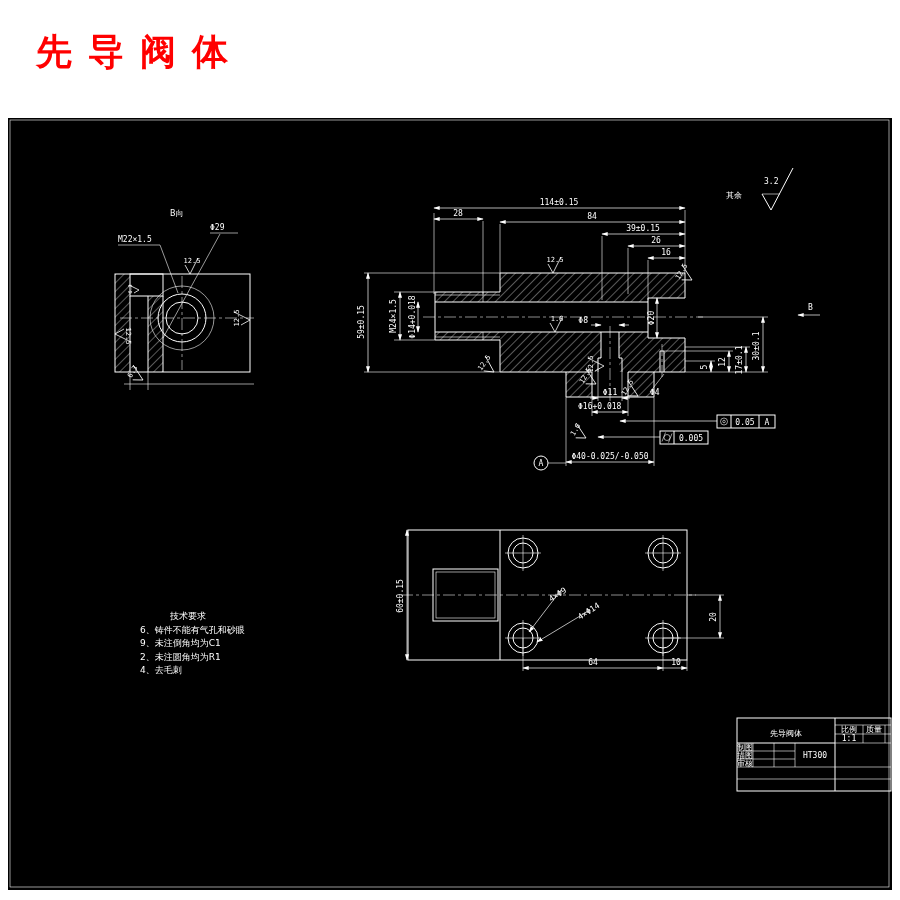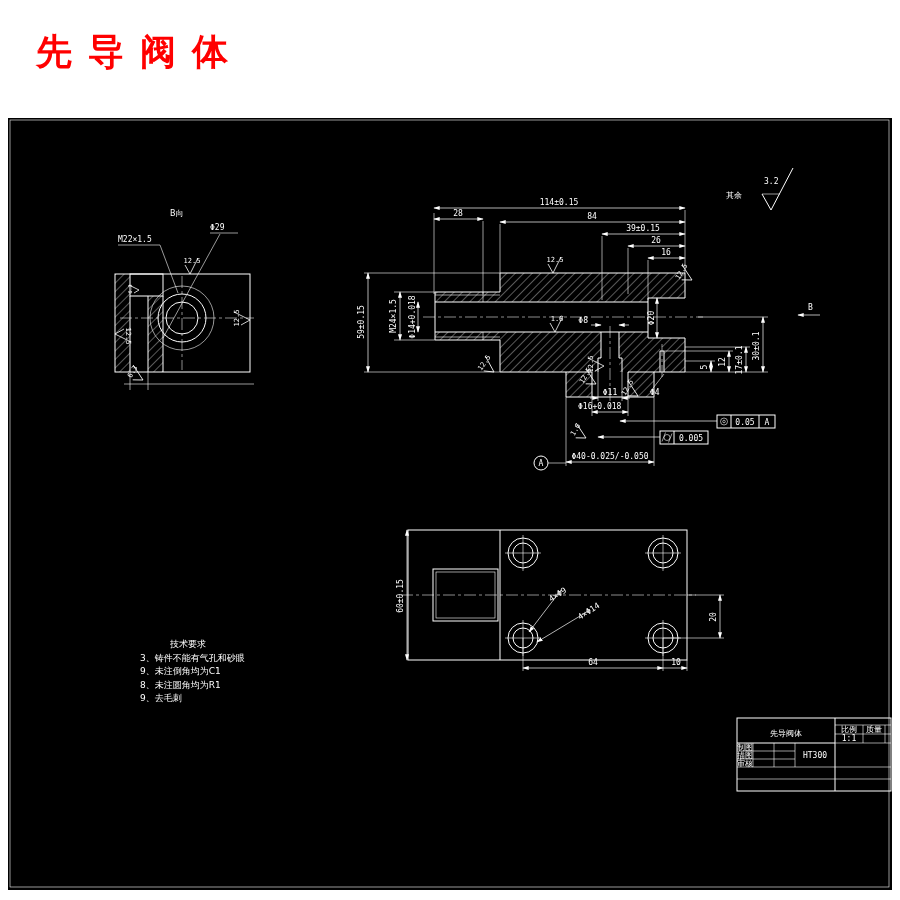--- a/index.html
+++ b/index.html
@@ -12,21 +12,21 @@
   svg{position:absolute;left:0;top:0;}
   svg text{fill:#fff;font-family:"DejaVu Sans Mono", monospace;font-size:8px;}
   svg text.cjk{font-family:"DejaVu Sans", sans-serif;}
   .s{stroke:#fff;fill:none;stroke-width:1;}
   .thin{stroke:#fff;fill:none;stroke-width:0.6;}
   .cl{stroke:#fff;fill:none;stroke-width:0.55;stroke-dasharray:12 3 3 3;}
   .hatch{fill:url(#h45);stroke:none;}
   .dim{stroke:#fff;fill:none;stroke-width:0.7;}
   .tech{position:absolute;left:132px;top:492px;color:#fff;font-size:9px;line-height:13.5px;
         font-family:"DejaVu Sans", sans-serif;white-space:nowrap;}
-  .tech-title{margin-left:30px;margin-top:28px;}
+  .tech-title{margin-left:30px;}
   .fin path{stroke:#fff;fill:none;stroke-width:0.8;}
   .fin text{font-size:7px;text-anchor:middle;}
   .fin text.small{font-size:5px;}
 </style>
 </head>
 <body>
 
 <h1 class="page-title">先导阀体</h1>
 
 <div class="panel">
@@ -306,18 +306,18 @@
     <text x="841" y="623" text-anchor="middle" font-size="6">1:1</text>
     <text class="cjk" x="737" y="631.5" text-anchor="middle" font-size="5.5">制图</text>
     <text class="cjk" x="737" y="639.5" text-anchor="middle" font-size="5.5">描图</text>
     <text class="cjk" x="737" y="647.5" text-anchor="middle" font-size="5.5">审核</text>
     <text x="807" y="640" text-anchor="middle" font-size="8">HT300</text>
   </g>
 </svg>
 
 <div class="tech">
   <div class="tech-title">技术要求</div>
-  <div>3、铸件不能有气孔和砂眼</div>
+  <div>6、铸件不能有气孔和砂眼</div>
   <div>9、未注倒角均为C1</div>
-  <div>8、未注圆角均为R1</div>
-  <div>9、去毛刺</div>
+  <div>2、未注圆角均为R1</div>
+  <div>4、去毛刺</div>
 </div>
 </div>
 
 </body></html>

